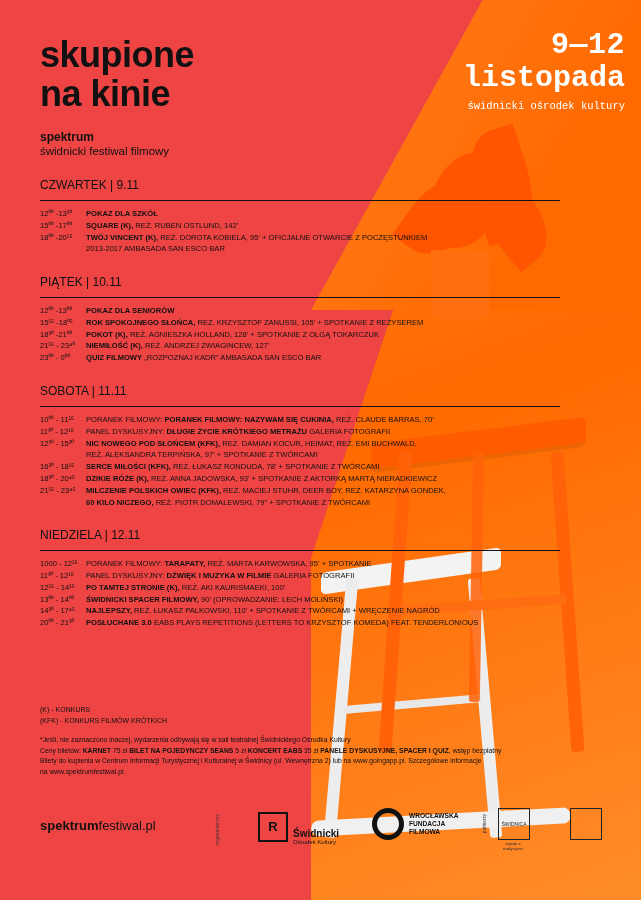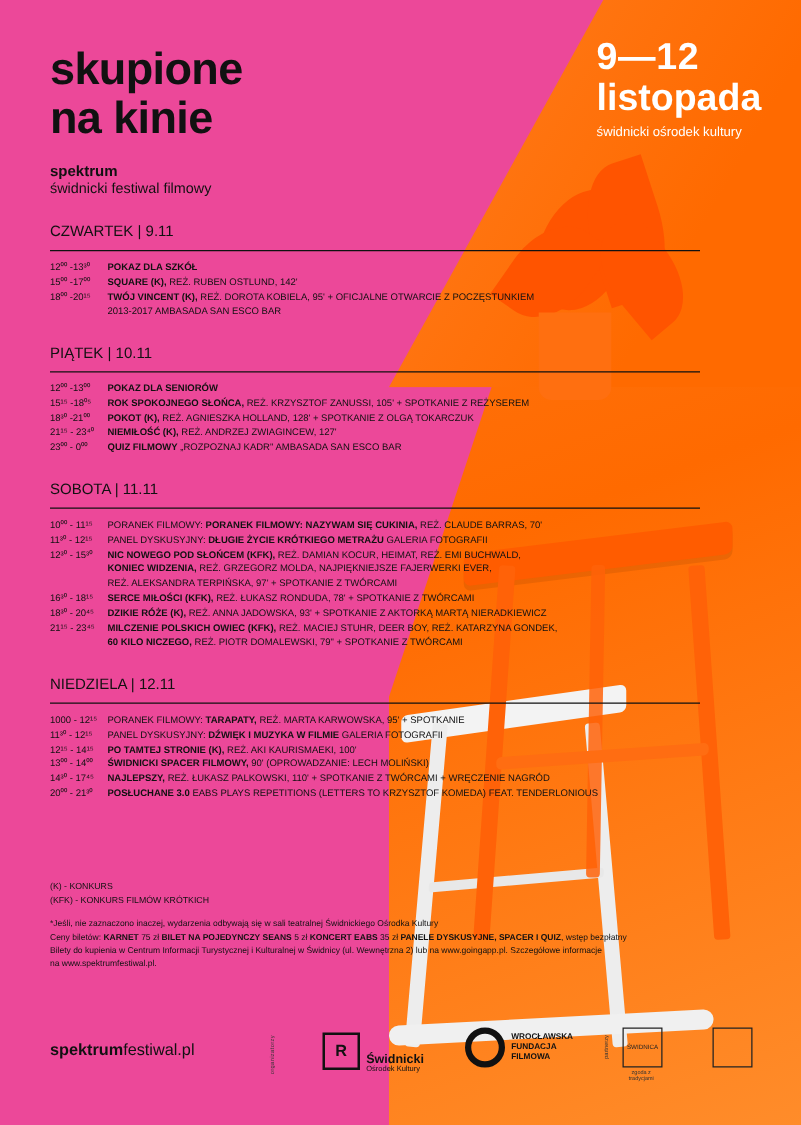--- a/index.html
+++ b/index.html
@@ -7,21 +7,21 @@
     padding: 0;
     background: #cccccc;
   }
   body {
     font-family: "Liberation Sans", sans-serif;
   }
   .poster {
     position: relative;
     width: 641px;
     height: 900px;
-    background: #ec4899;
+    background: #ef4444;
     overflow: hidden;
   }
 
   
   .graphic {
     position: absolute;
     top: 0;
     right: 0;
     width: 330px;
     height: 900px;
@@ -153,24 +153,26 @@
     color: #111111;
   }
   .brand-sub {
     font-size: 11.5px;
     color: #111111;
     margin-top: 1px;
   }
 
   .dates {
     position: absolute;
-    right: 32px;
+    right: 16px;
     top: 30px;
+    text-align: right;
     color: #ffffff;
     z-index: 5;
+    font-family: Liberation Mono, monospace;
   }
   .dates-range {
     font-size: 30px;
     font-weight: bold;
     letter-spacing: 0.5px;
     line-height: 1.05;
   }
   .dates-month {
     font-size: 30px;
     font-weight: bold;
@@ -238,21 +240,21 @@
     line-height: 1.55;
     color: #111111;
     z-index: 4;
   }
   .notes b { font-weight: bold; }
 
   
   .footer {
     position: absolute;
     left: 0;
-    bottom: 26px;
+    bottom: 40px;
     width: 641px;
     height: 60px;
     z-index: 6;
   }
   .footer-site {
     position: absolute;
     left: 40px;
     top: 18px;
     font-size: 13px;
     font-weight: bold;
@@ -414,24 +416,20 @@
       <div class="entry">
         <div class="time">11³⁰ - 12¹⁵</div>
         <div class="desc"><span>PANEL DYSKUSYJNY: </span><b>DŁUGIE ŻYCIE KRÓTKIEGO METRAŻU</b><span> GALERIA FOTOGRAFII</span></div>
       </div>
       <div class="entry">
         <div class="time">12³⁰ - 15³⁰</div>
         <div class="desc"><b>NIC NOWEGO POD SŁOŃCEM (KFK),</b><span> REŻ. DAMIAN KOCUR, HEIMAT, REŻ. EMI BUCHWALD,</span></div>
       </div>
       <div class="entry cont">
         <div class="time">—</div>
-        <div class="desc"><b>KONIEC WIDZENIA,</b><span> REŻ. GRZEGORZ MOLDA, NAJPIĘKNIEJSZE FAJERWERKI EVER,</span></div>
-      </div>
-      <div class="entry cont">
-        <div class="time">—</div>
         <div class="desc">REŻ. ALEKSANDRA TERPIŃSKA, 97' + SPOTKANIE Z TWÓRCAMI</div>
       </div>
       <div class="entry">
         <div class="time">16³⁰ - 18¹⁵</div>
         <div class="desc"><b>SERCE MIŁOŚCI (KFK),</b><span> REŻ. ŁUKASZ RONDUDA, 78' + SPOTKANIE Z TWÓRCAMI</span></div>
       </div>
       <div class="entry">
         <div class="time">18³⁰ - 20⁴⁵</div>
         <div class="desc"><b>DZIKIE RÓŻE (K),</b><span> REŻ. ANNA JADOWSKA, 93' + SPOTKANIE Z AKTORKĄ MARTĄ NIERADKIEWICZ</span></div>
       </div>

